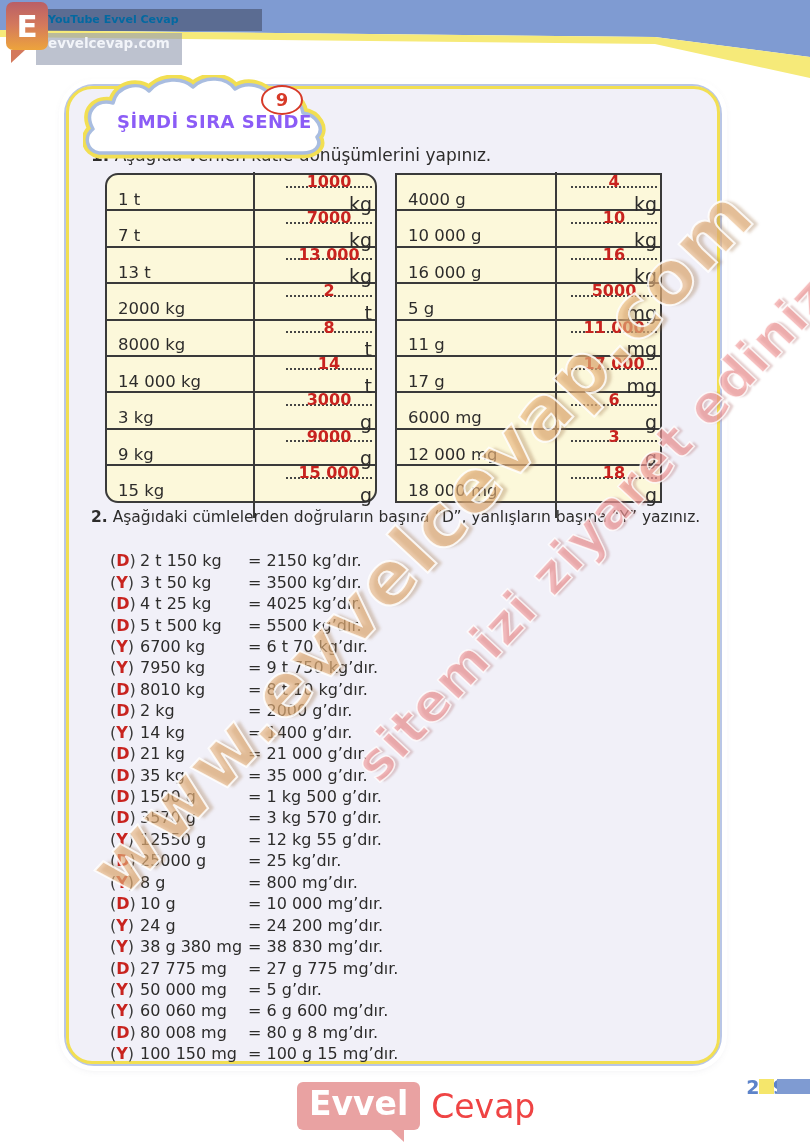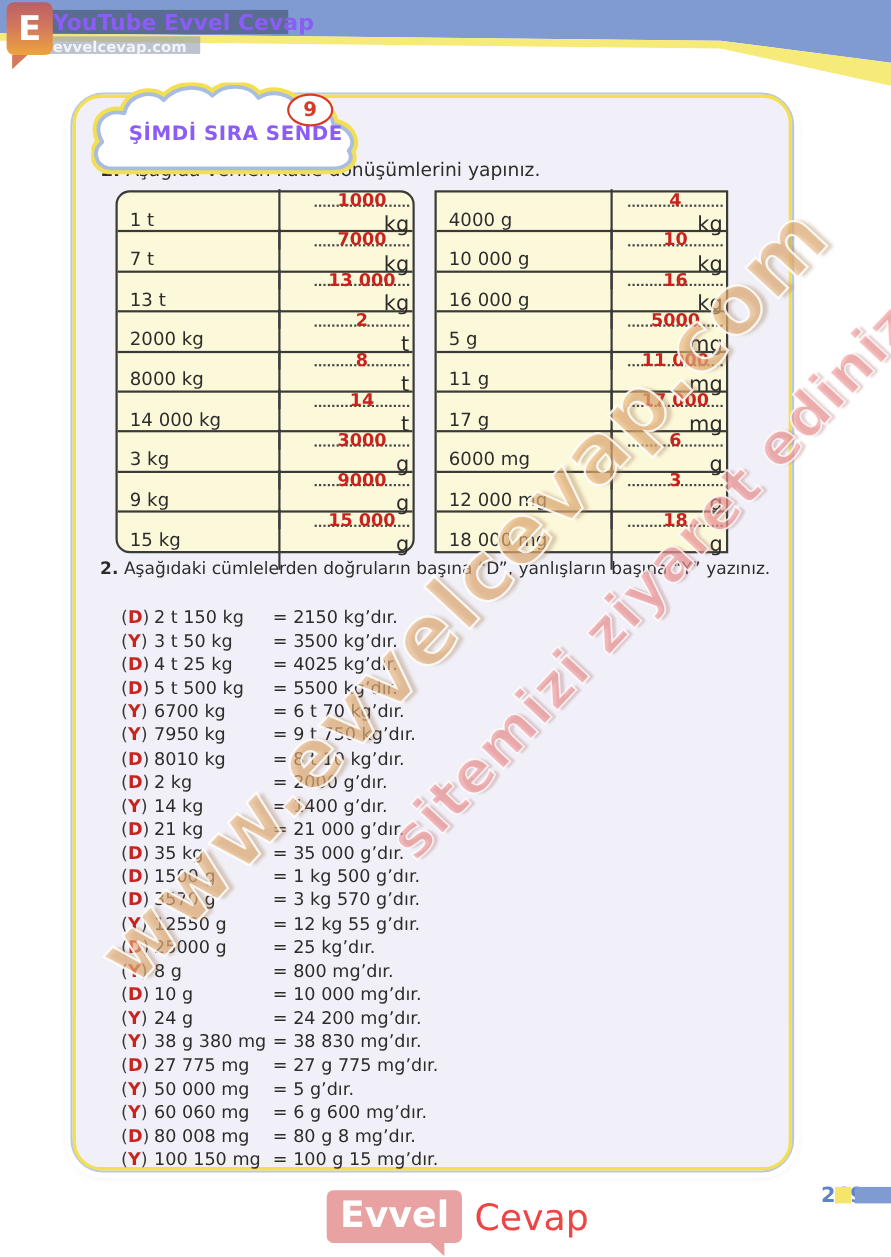--- a/index.html
+++ b/index.html
@@ -10,25 +10,25 @@
     color:#2d2c2b;
   }
   .page { position:absolute; inset:0; }
 
   
   .header { position:absolute; top:0; left:0; width:810px; height:82px; }
   .header svg { position:absolute; top:0; left:0; }
   .band { position:absolute; white-space:nowrap; }
   .band1 {
     left:36px; top:9px; width:214px; height:22px; line-height:22px;
-    background:rgba(62,70,92,0.55); color:#8b5cf6;
-    font-size:20px; padding-left:12px; font-weight:700;
+    background:rgba(62,70,92,0.55); color:#0369a1;
+    font-size:11px; padding-left:12px; font-weight:700;
   }
   .band2 {
-    left:36px; top:33px; width:134px; height:16px; line-height:20px;
+    left:36px; top:33px; width:134px; height:32px; line-height:20px;
     background:rgba(148,157,178,0.62); color:#f2f4f9;
     font-size:13.5px; padding-left:12px; font-weight:700;
   }
   .logo-bubble {
     position:absolute; left:6px; top:2px; width:42px; height:48px;
     border-radius:7px; text-align:center; line-height:48px;
     background:linear-gradient(#b95f66,#d4795c 48%,#eda43c);
     color:#fff; font-size:31px; font-weight:700; z-index:3;
   }
   .logo-bubble::after {

